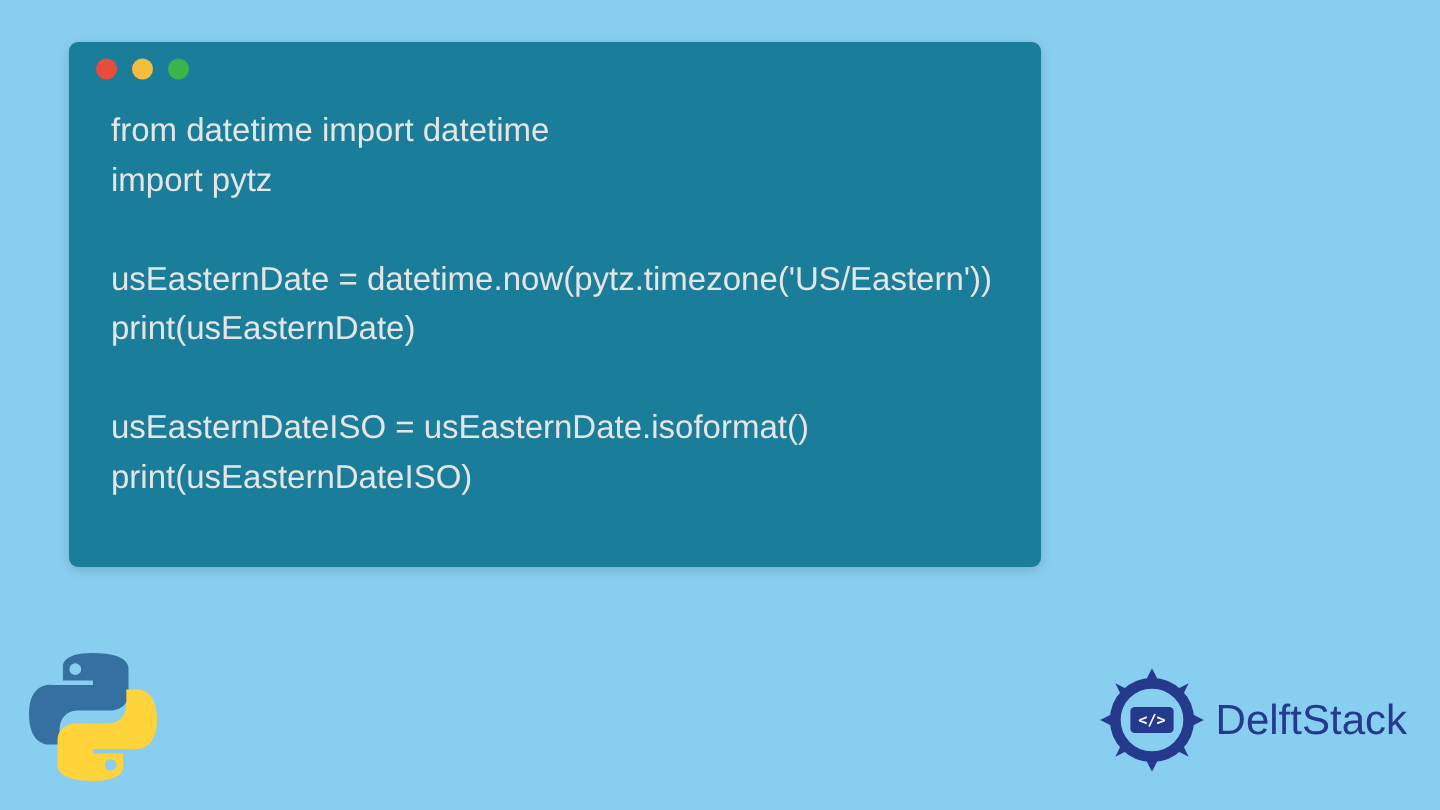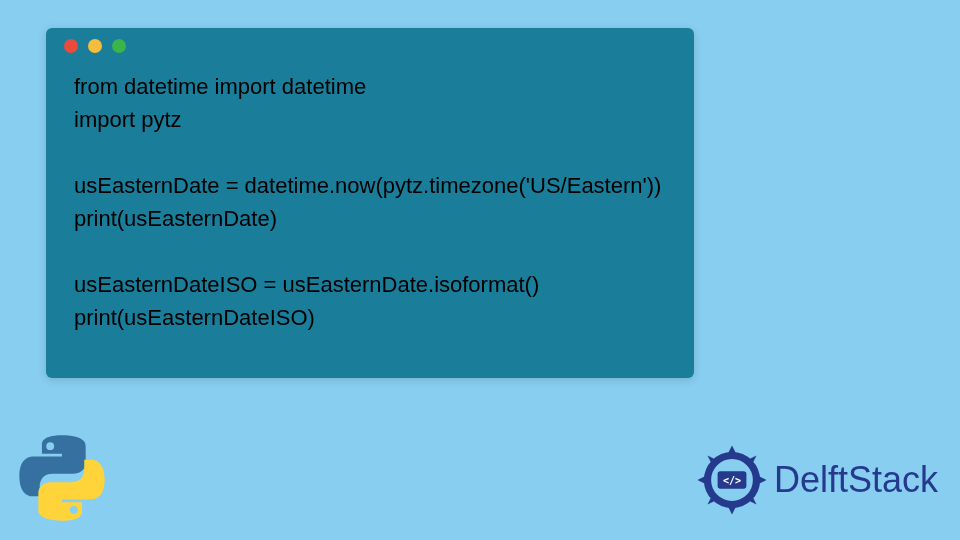--- a/index.html
+++ b/index.html
@@ -31,21 +31,21 @@
   .dot {
     width: 14px;
     height: 14px;
     border-radius: 50%;
   }
   .dot-red { background: #e94b3c; }
   .dot-yellow { background: #f5bd3d; }
   .dot-green { background: #3bb44a; }
   .code-body {
     padding: 6px 12px 20px 28px;
-    color: #000000;
+    color: #e5e5e5;
     font-size: 22px;
     line-height: 1.5;
     font-weight: 400;
     white-space: pre;
     font-family: -apple-system, BlinkMacSystemFont, "Segoe UI", Arial, sans-serif;
   }
   .python-logo {
     position: absolute;
     left: 16px;
     bottom: 16px;
@@ -58,21 +58,21 @@
     bottom: 24px;
     display: flex;
     align-items: center;
     gap: 6px;
   }
   .delft-icon {
     width: 72px;
     height: 72px;
   }
   .delft-text {
-    font-size: 36px;
+    font-size: 28px;
     font-weight: 500;
     color: #253a8c;
     text-align: right;
   }
 </style>
 </head>
 <body>
 
 <div class="code-window">
   <div class="titlebar">

